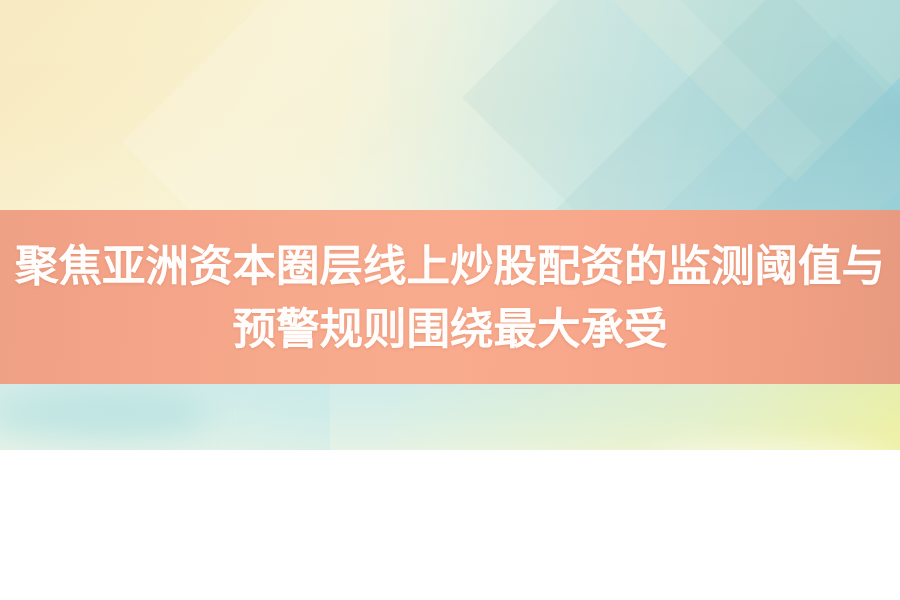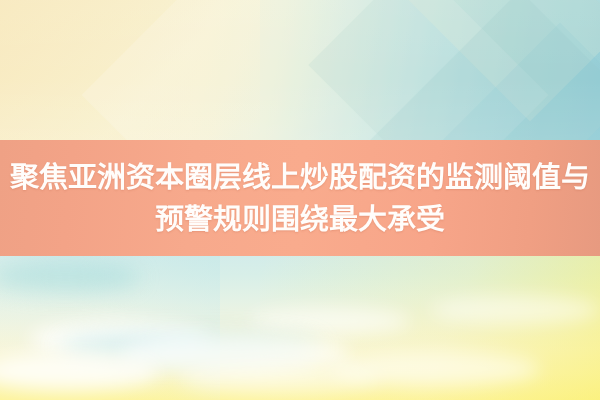--- a/index.html
+++ b/index.html
@@ -11,21 +11,21 @@
   body {
     width: 600px;
     height: 400px;
     overflow: hidden;
     font-family: "DejaVu Sans", "Liberation Sans", sans-serif;
   }
 
   .canvas {
     position: relative;
     width: 600px;
-    height: 400px;
+    height: 300px;
     overflow: hidden;
     text-decoration: underline;
   }
 
   
   .scene-top {
     position: absolute;
     left: 0;
     top: 0;
     width: 600px;

